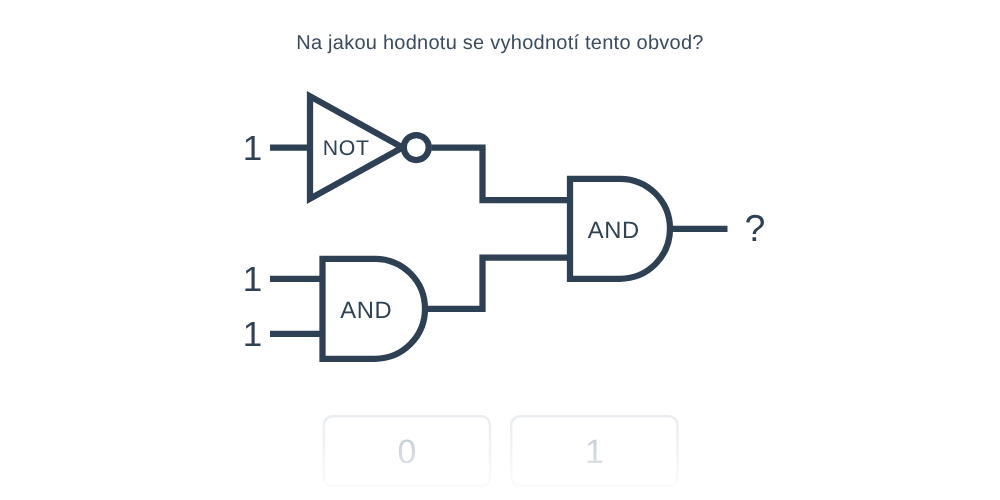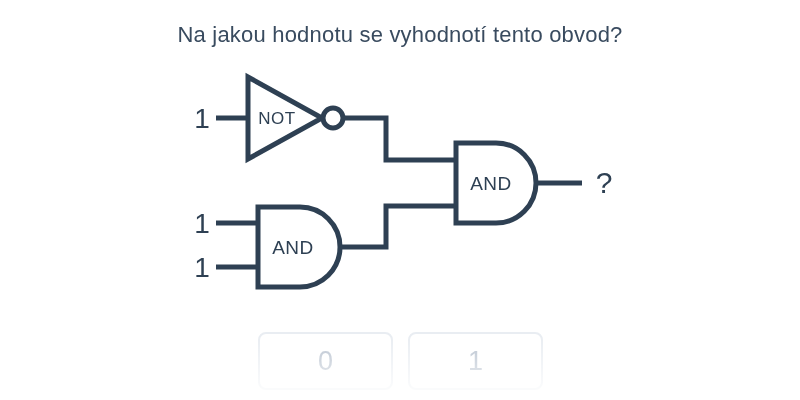--- a/index.html
+++ b/index.html
@@ -9,21 +9,21 @@
     position: relative;
     overflow: hidden;
     font-family: "Liberation Sans", sans-serif;
   }
   .question-title {
     position: absolute;
     left: 0; top: 20px;
     width: 800px;
     margin: 0;
     text-align: center;
-    font-size: 22px;
+    font-size: 16px;
     font-weight: 400;
     letter-spacing: 0.2px;
     color: #394b5f;
     line-height: 30px;
   }
   .circuit-svg {
     position: absolute;
     left: 0; top: 0;
     width: 800px; height: 400px;
   }

